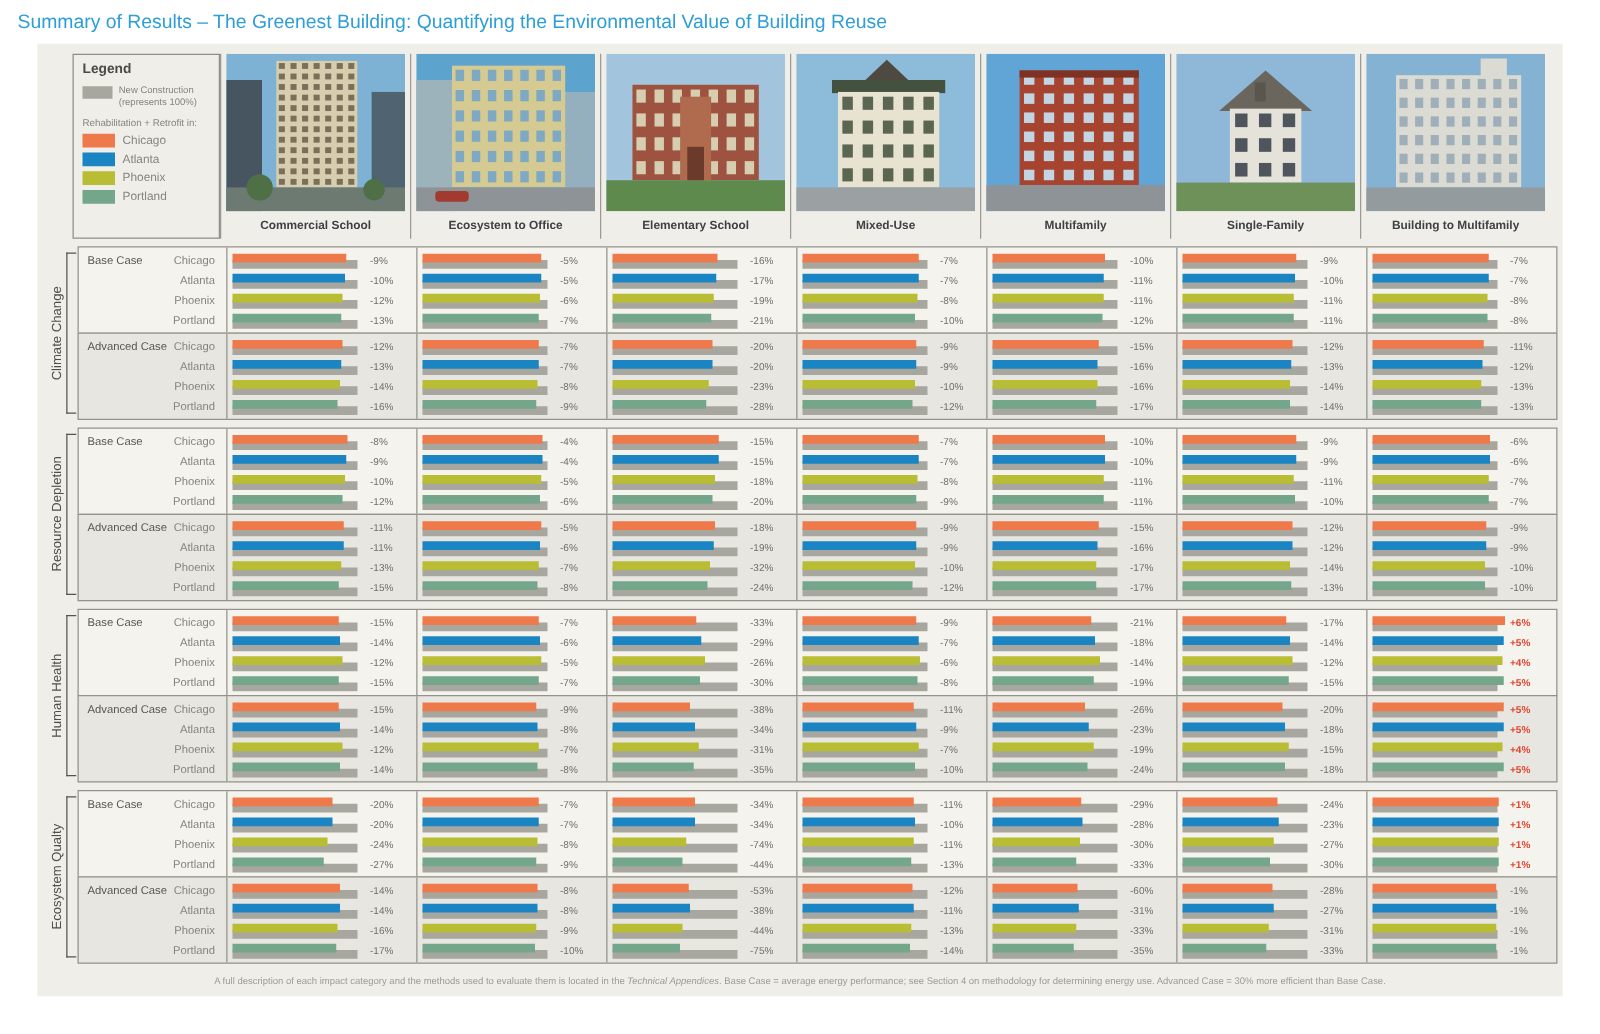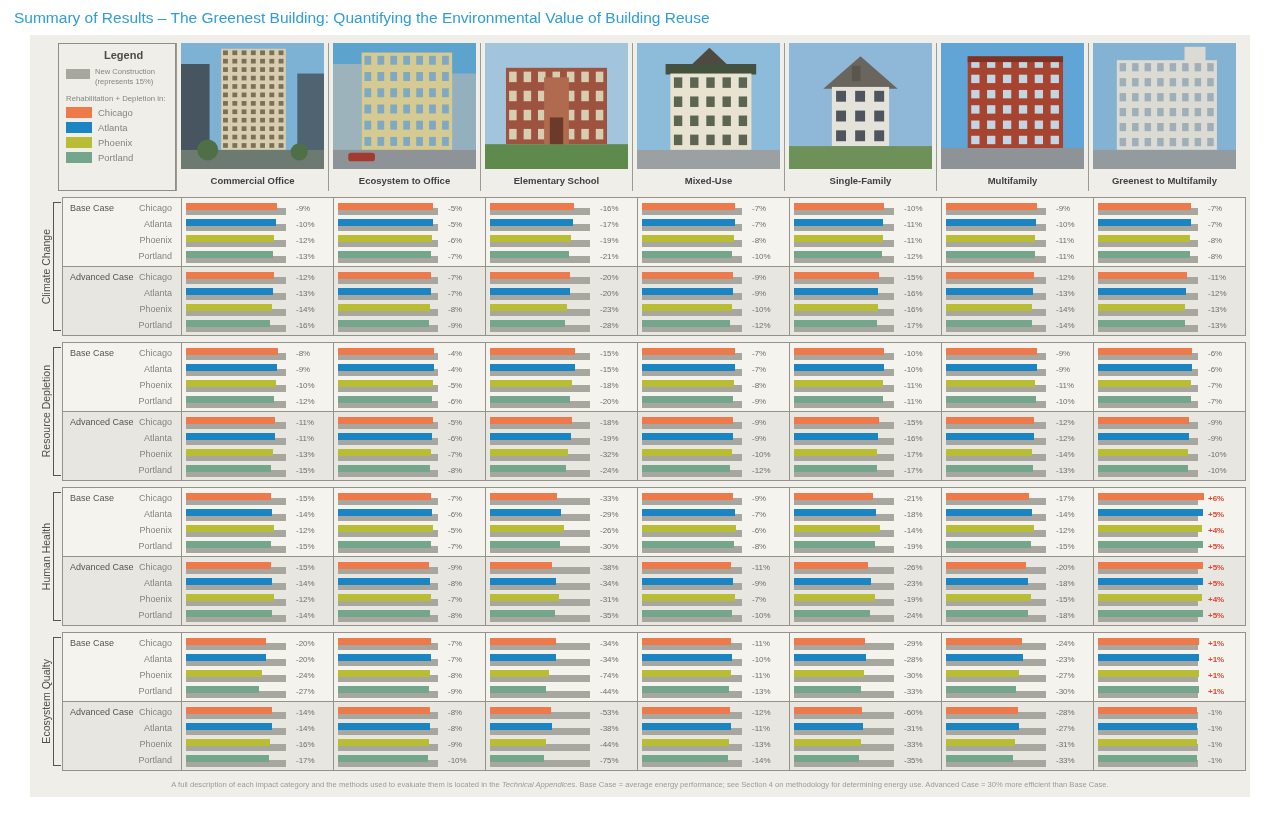--- a/index.html
+++ b/index.html
@@ -2,21 +2,21 @@
 <html><head>
 <meta charset="utf-8">
 <style>
   html,body{margin:0;padding:0;}
   body{width:1280px;height:827px;background:#ffffff;font-family:"Liberation Sans",sans-serif;overflow:hidden;}
   .page-title{color:#2D9ED6;font-size:15.5px;padding:9px 0 0 14px;}
   .panel{margin:8px 30px 0;background:#EFEEE8;padding:8px 0 8px;}
   .heading{font-size:17px;font-weight:bold;color:#55565A;letter-spacing:.6px;padding:6px 0 8px 36px;}
   .header-row{display:flex;margin:0 6px 6px 28px;}
   .legend-box{width:118px;flex:none;border:1px solid #8F8E87;padding:5px 2px 4px 7px;box-sizing:border-box;height:148px;}
-  .legend-title{font-size:11px;font-weight:bold;color:#4A4B46;margin-bottom:6px;margin-left:38px;}
+  .legend-title{font-size:11px;font-weight:bold;color:#4A4B46;margin-bottom:6px;}
   .legend-nc{display:flex;align-items:flex-start;margin-bottom:7px;}
   .legend-nc-swatch{width:24px;height:10px;background:#A7A69F;flex:none;margin-top:2px;}
   .legend-nc-label{font-size:7.6px;color:#85867F;padding-left:5px;line-height:1.3;}
   .legend-retrofit{font-size:7.8px;color:#85867F;margin-bottom:4px;}
   .legend-city{display:flex;align-items:center;margin-bottom:4px;}
   .legend-swatch{width:26px;height:11px;flex:none;}
   .legend-city-name{font-size:9.5px;color:#85867F;padding-left:6px;}
   .hdr-col{width:152px;flex:none;box-sizing:border-box;border-left:1px solid #9B9A93;padding:0 4px;}
   .hdr-photo{height:126px;}
   .hdr-photo svg{width:100%;height:100%;display:block;}
@@ -48,23 +48,23 @@
 
 <div class="page-title">Summary of Results – The Greenest Building: Quantifying the Environmental Value of Building Reuse</div>
 
 <div class="panel">
 
   <div class="header-row">
     <div class="legend-box">
       <div class="legend-title">Legend</div>
       <div class="legend-nc">
         <span class="legend-nc-swatch"></span>
-        <span class="legend-nc-label">New Construction (represents 15%)</span>
+        <span class="legend-nc-label">New Construction (represents 100%)</span>
       </div>
-      <div class="legend-retrofit">Rehabilitation + Depletion in:</div>
+      <div class="legend-retrofit">Rehabilitation + Retrofit in:</div>
       <div>
           <div class="legend-city">
             <span class="legend-swatch" style="background: rgb(238, 122, 75);"></span>
             <span class="legend-city-name">Chicago</span>
           </div>
           <div class="legend-city">
             <span class="legend-swatch" style="background: rgb(27, 133, 196);"></span>
             <span class="legend-city-name">Atlanta</span>
           </div>
           <div class="legend-city">
@@ -167,21 +167,21 @@
             <rect x="63.6" y="104.9" width="5.1" height="4.9" fill="#7A7059"></rect>
             <rect x="73.3" y="104.9" width="5.1" height="4.9" fill="#7A7059"></rect>
             <rect x="83.0" y="104.9" width="5.1" height="4.9" fill="#7A7059"></rect>
             <rect x="92.7" y="104.9" width="5.1" height="4.9" fill="#7A7059"></rect>
             <rect x="102.4" y="104.9" width="5.1" height="4.9" fill="#7A7059"></rect>
             <rect x="0" y="112" width="150" height="20" fill="#6C7A72"></rect>
             <circle cx="28" cy="112" r="11" fill="#4F7046"></circle>
             <circle cx="124" cy="114" r="9" fill="#4F7046"></circle>
           </svg>
         </div>
-        <div class="hdr-caption">Commercial Office</div>
+        <div class="hdr-caption">Commercial School</div>
       </div>
       <div class="hdr-col">
         <div class="hdr-photo">
           <svg viewBox="0 0 150 132" preserveAspectRatio="none" xmlns="http://www.w3.org/2000/svg">
             <rect width="150" height="132" fill="#5CA4CE"></rect>
             <rect x="0" y="22" width="30" height="110" fill="#9DB3BC"></rect>
             <rect x="122" y="32" width="28" height="100" fill="#9DB3BC" opacity=".85"></rect>
             <rect x="30" y="10" width="95" height="102" fill="#D5CB92"></rect>
             <rect x="33.0" y="13.4" width="7.1" height="9.4" fill="#7FA9C2"></rect>
             <rect x="46.6" y="13.4" width="7.1" height="9.4" fill="#7FA9C2"></rect>
@@ -299,41 +299,20 @@
             <rect x="89.7" y="96.0" width="8.8" height="11.0" fill="#5A6652"></rect>
             <rect x="106.7" y="96.0" width="8.8" height="11.0" fill="#5A6652"></rect>
             <rect x="0" y="112" width="150" height="20" fill="#9BA1A3"></rect>
           </svg>
         </div>
         <div class="hdr-caption">Mixed-Use</div>
       </div>
       <div class="hdr-col">
         <div class="hdr-photo">
           <svg viewBox="0 0 150 132" preserveAspectRatio="none" xmlns="http://www.w3.org/2000/svg">
-            <rect width="150" height="132" fill="#8FB8D8"></rect>
-            <polygon points="36,48 75,14 114,48" fill="#6A665D"></polygon>
-            <rect x="66" y="24" width="9" height="16" fill="#5A564E"></rect>
-            <rect x="45" y="46" width="60" height="62" fill="#E5E2DA"></rect>
-            <rect x="49.4" y="50.1" width="10.4" height="11.4" fill="#4E555C"></rect>
-            <rect x="69.4" y="50.1" width="10.4" height="11.4" fill="#4E555C"></rect>
-            <rect x="89.4" y="50.1" width="10.4" height="11.4" fill="#4E555C"></rect>
-            <rect x="49.4" y="70.8" width="10.4" height="11.4" fill="#4E555C"></rect>
-            <rect x="69.4" y="70.8" width="10.4" height="11.4" fill="#4E555C"></rect>
-            <rect x="89.4" y="70.8" width="10.4" height="11.4" fill="#4E555C"></rect>
-            <rect x="49.4" y="91.5" width="10.4" height="11.4" fill="#4E555C"></rect>
-            <rect x="69.4" y="91.5" width="10.4" height="11.4" fill="#4E555C"></rect>
-            <rect x="89.4" y="91.5" width="10.4" height="11.4" fill="#4E555C"></rect>
-            <rect x="0" y="108" width="150" height="24" fill="#6E9159"></rect>
-          </svg>
-        </div>
-        <div class="hdr-caption">Single-Family</div>
-      </div>
-      <div class="hdr-col">
-        <div class="hdr-photo">
-          <svg viewBox="0 0 150 132" preserveAspectRatio="none" xmlns="http://www.w3.org/2000/svg">
             <rect width="150" height="132" fill="#60A5D5"></rect>
             <rect x="28" y="14" width="100" height="96" fill="#A64430"></rect>
             <rect x="31.7" y="17.2" width="8.7" height="8.8" fill="#C3D5E2"></rect>
             <rect x="48.3" y="17.2" width="8.7" height="8.8" fill="#C3D5E2"></rect>
             <rect x="65.0" y="17.2" width="8.7" height="8.8" fill="#C3D5E2"></rect>
             <rect x="81.7" y="17.2" width="8.7" height="8.8" fill="#C3D5E2"></rect>
             <rect x="98.3" y="17.2" width="8.7" height="8.8" fill="#C3D5E2"></rect>
             <rect x="115.0" y="17.2" width="8.7" height="8.8" fill="#C3D5E2"></rect>
             <rect x="31.7" y="33.2" width="8.7" height="8.8" fill="#C3D5E2"></rect>
             <rect x="48.3" y="33.2" width="8.7" height="8.8" fill="#C3D5E2"></rect>
@@ -363,20 +342,41 @@
             <rect x="48.3" y="97.2" width="8.7" height="8.8" fill="#C3D5E2"></rect>
             <rect x="65.0" y="97.2" width="8.7" height="8.8" fill="#C3D5E2"></rect>
             <rect x="81.7" y="97.2" width="8.7" height="8.8" fill="#C3D5E2"></rect>
             <rect x="98.3" y="97.2" width="8.7" height="8.8" fill="#C3D5E2"></rect>
             <rect x="115.0" y="97.2" width="8.7" height="8.8" fill="#C3D5E2"></rect>
             <rect x="0" y="110" width="150" height="22" fill="#8E9397"></rect>
             <rect x="28" y="14" width="100" height="6" fill="#7E3223"></rect>
           </svg>
         </div>
         <div class="hdr-caption">Multifamily</div>
+      </div>
+      <div class="hdr-col">
+        <div class="hdr-photo">
+          <svg viewBox="0 0 150 132" preserveAspectRatio="none" xmlns="http://www.w3.org/2000/svg">
+            <rect width="150" height="132" fill="#8FB8D8"></rect>
+            <polygon points="36,48 75,14 114,48" fill="#6A665D"></polygon>
+            <rect x="66" y="24" width="9" height="16" fill="#5A564E"></rect>
+            <rect x="45" y="46" width="60" height="62" fill="#E5E2DA"></rect>
+            <rect x="49.4" y="50.1" width="10.4" height="11.4" fill="#4E555C"></rect>
+            <rect x="69.4" y="50.1" width="10.4" height="11.4" fill="#4E555C"></rect>
+            <rect x="89.4" y="50.1" width="10.4" height="11.4" fill="#4E555C"></rect>
+            <rect x="49.4" y="70.8" width="10.4" height="11.4" fill="#4E555C"></rect>
+            <rect x="69.4" y="70.8" width="10.4" height="11.4" fill="#4E555C"></rect>
+            <rect x="89.4" y="70.8" width="10.4" height="11.4" fill="#4E555C"></rect>
+            <rect x="49.4" y="91.5" width="10.4" height="11.4" fill="#4E555C"></rect>
+            <rect x="69.4" y="91.5" width="10.4" height="11.4" fill="#4E555C"></rect>
+            <rect x="89.4" y="91.5" width="10.4" height="11.4" fill="#4E555C"></rect>
+            <rect x="0" y="108" width="150" height="24" fill="#6E9159"></rect>
+          </svg>
+        </div>
+        <div class="hdr-caption">Single-Family</div>
       </div>
       <div class="hdr-col">
         <div class="hdr-photo">
           <svg viewBox="0 0 150 132" preserveAspectRatio="none" xmlns="http://www.w3.org/2000/svg">
             <rect width="150" height="132" fill="#84B2D2"></rect>
             <rect x="96" y="4" width="22" height="16" fill="#DBDBD3"></rect>
             <rect x="25" y="18" width="105" height="94" fill="#DBDBD3"></rect>
             <rect x="27.9" y="21.1" width="6.8" height="8.6" fill="#9EAFB9"></rect>
             <rect x="41.0" y="21.1" width="6.8" height="8.6" fill="#9EAFB9"></rect>
             <rect x="54.1" y="21.1" width="6.8" height="8.6" fill="#9EAFB9"></rect>
@@ -421,21 +421,21 @@
             <rect x="41.0" y="99.5" width="6.8" height="8.6" fill="#9EAFB9"></rect>
             <rect x="54.1" y="99.5" width="6.8" height="8.6" fill="#9EAFB9"></rect>
             <rect x="67.3" y="99.5" width="6.8" height="8.6" fill="#9EAFB9"></rect>
             <rect x="80.4" y="99.5" width="6.8" height="8.6" fill="#9EAFB9"></rect>
             <rect x="93.5" y="99.5" width="6.8" height="8.6" fill="#9EAFB9"></rect>
             <rect x="106.6" y="99.5" width="6.8" height="8.6" fill="#9EAFB9"></rect>
             <rect x="119.8" y="99.5" width="6.8" height="8.6" fill="#9EAFB9"></rect>
             <rect x="0" y="112" width="150" height="20" fill="#949B9F"></rect>
           </svg>
         </div>
-        <div class="hdr-caption">Greenest to Multifamily</div>
+        <div class="hdr-caption">Building to Multifamily</div>
       </div>
     </div>
 
   <div class="sections">
       <div class="section">
         <div class="sec-label-area">
           <div class="sec-label">Climate Change</div>
           <div class="sec-bracket"></div>
         </div>
         <div class="sec-blocks">

